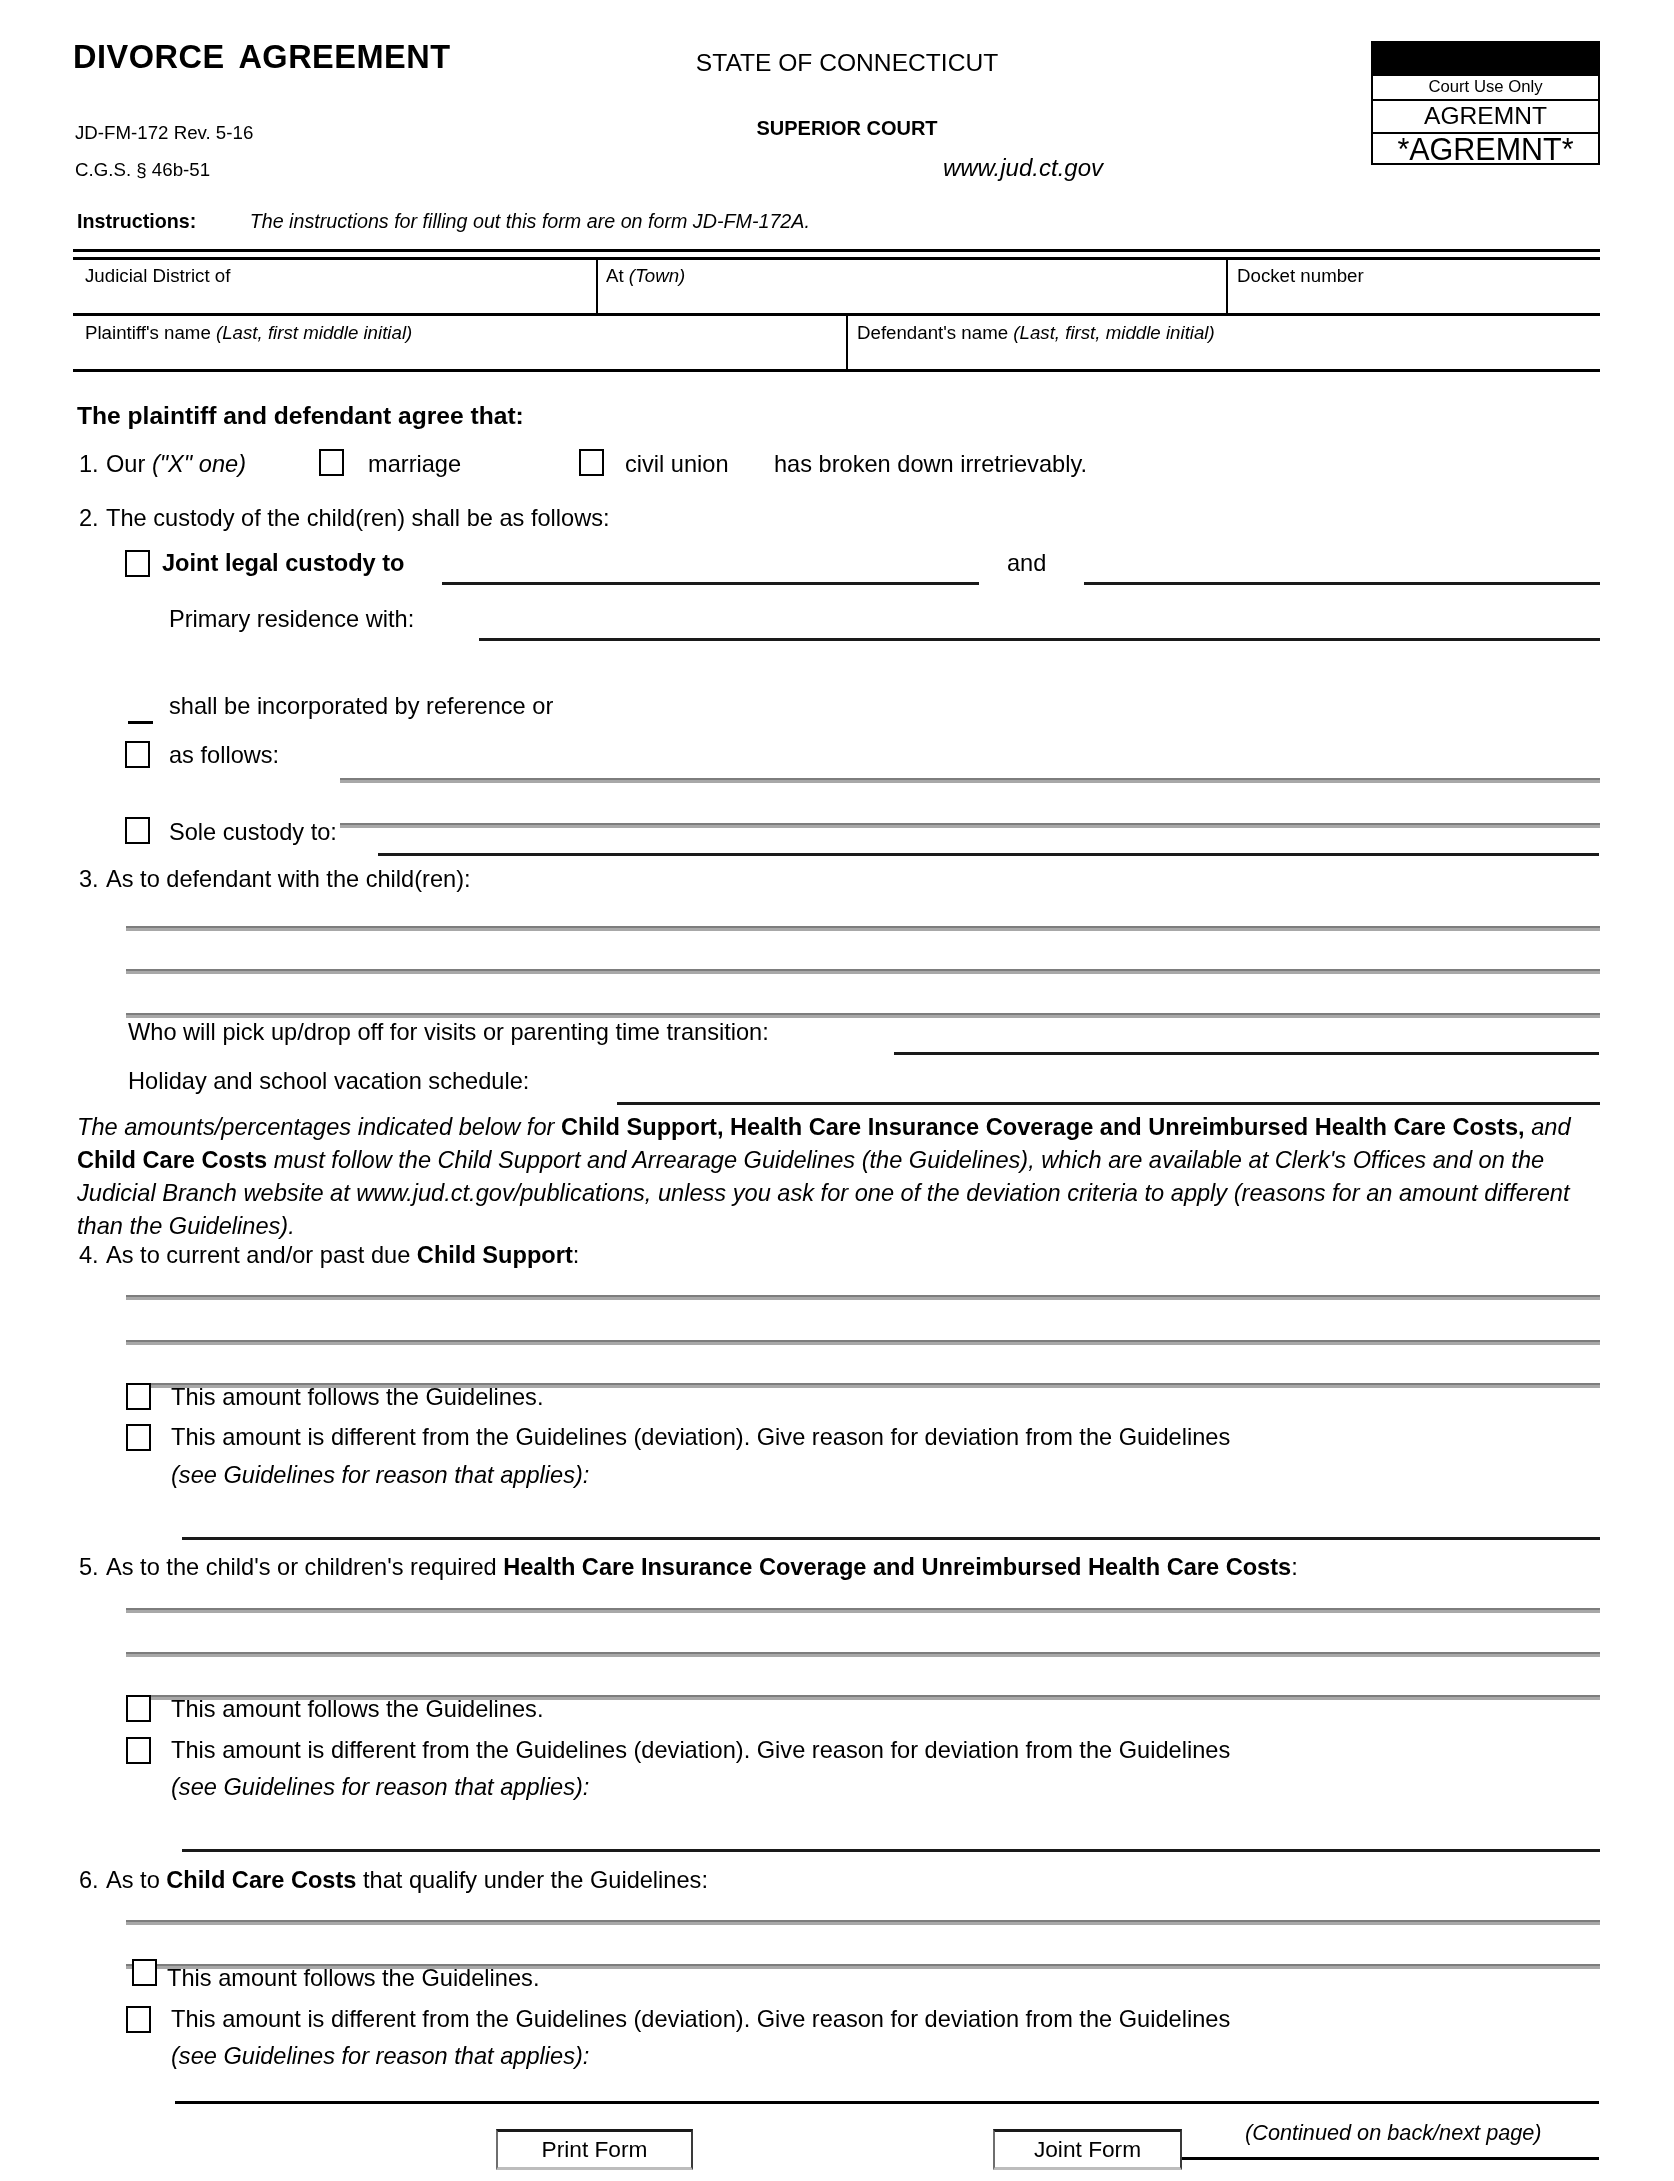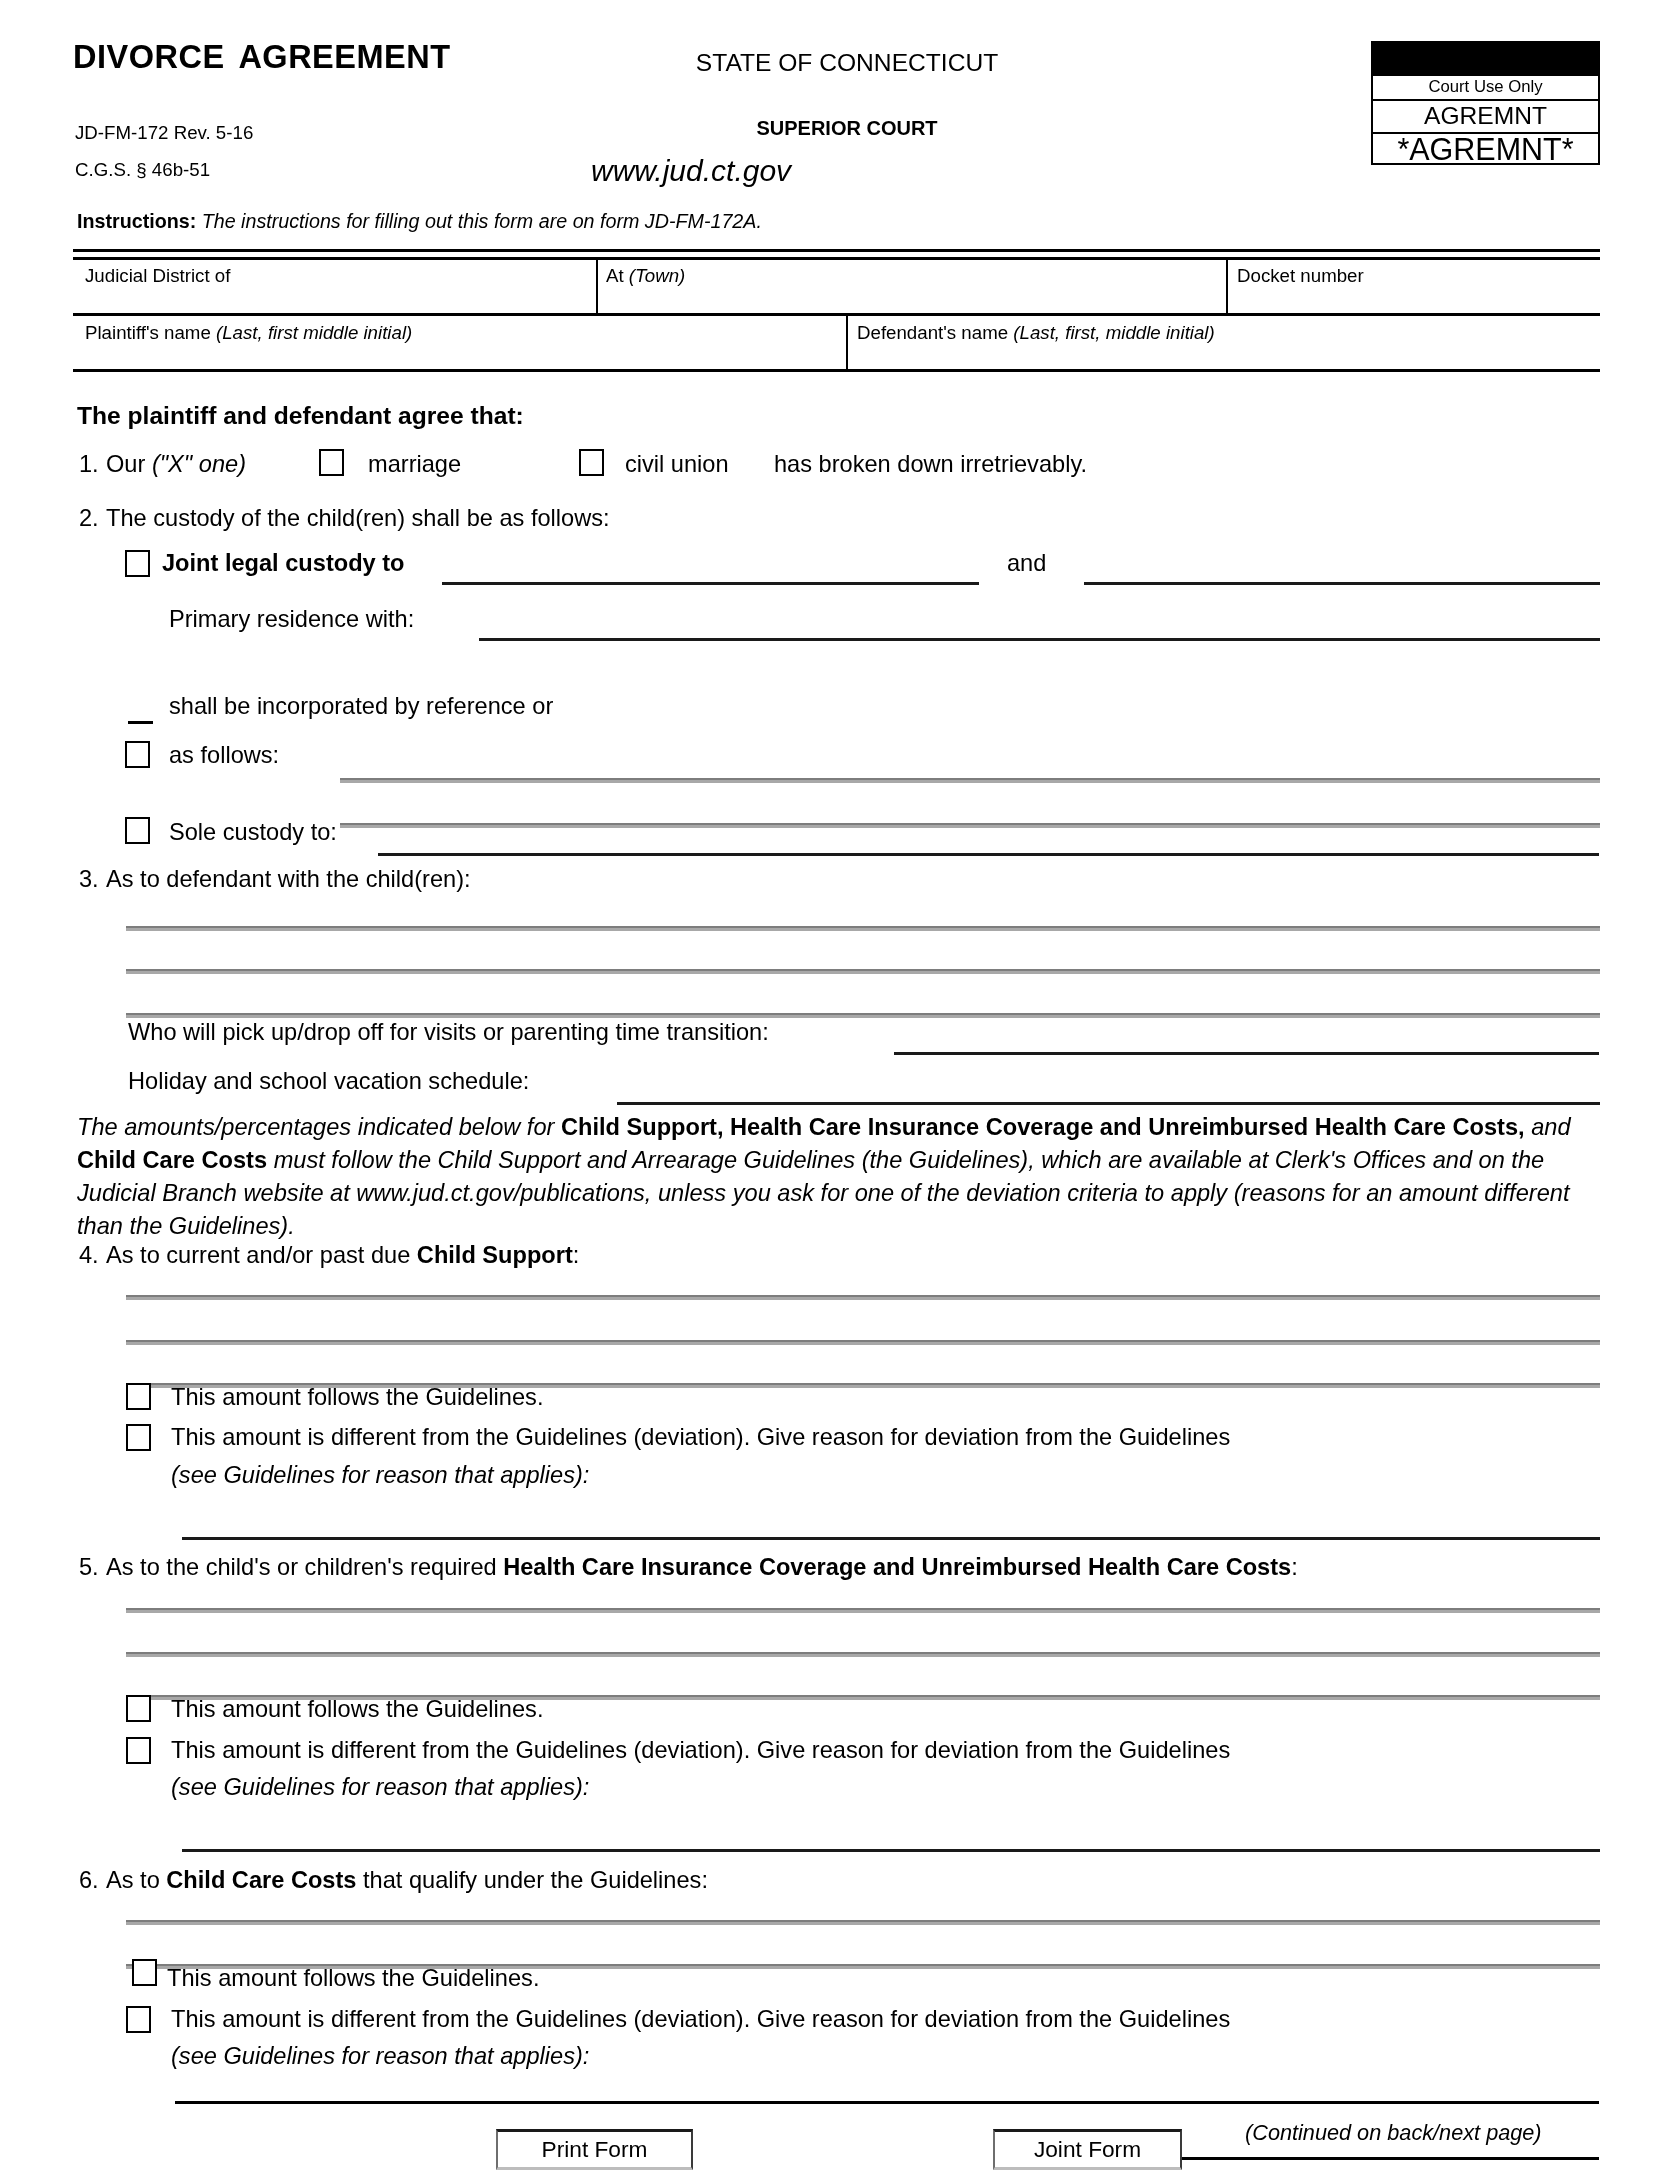--- a/index.html
+++ b/index.html
@@ -52,22 +52,22 @@
     left: 591px; top: 117px;
     width: 512px;
     text-align: center;
     font-size: 20px;
     font-weight: bold;
   }
   .court-url {
     position: absolute;
     left: 591px; top: 154px;
     width: 512px;
-    text-align: left;
-    font-size: 30px;
+    text-align: right;
+    font-size: 24px;
     font-style: italic;
   }
 
   
   .cuo-box {
     position: absolute;
     left: 1371px; top: 41px;
     width: 229px; height: 124px;
     border: 2px solid #000;
     background: #fff;
@@ -115,21 +115,21 @@
     line-height: 35px;
   }
 
   
   .instructions {
     position: absolute;
     left: 77px; top: 210px;
     font-size: 19.7px;
   }
   .instructions b { font-weight: bold; text-align: right; }
-  .instructions i { font-style: italic; }
+  .instructions i { font-style: italic; margin-left: 48px; }
 
   
   .tbl-top-a {
     position: absolute;
     left: 73px; top: 249px;
     width: 1527px;
     border-top: 3px solid #000;
   }
   .tbl-top-b {
     position: absolute;

